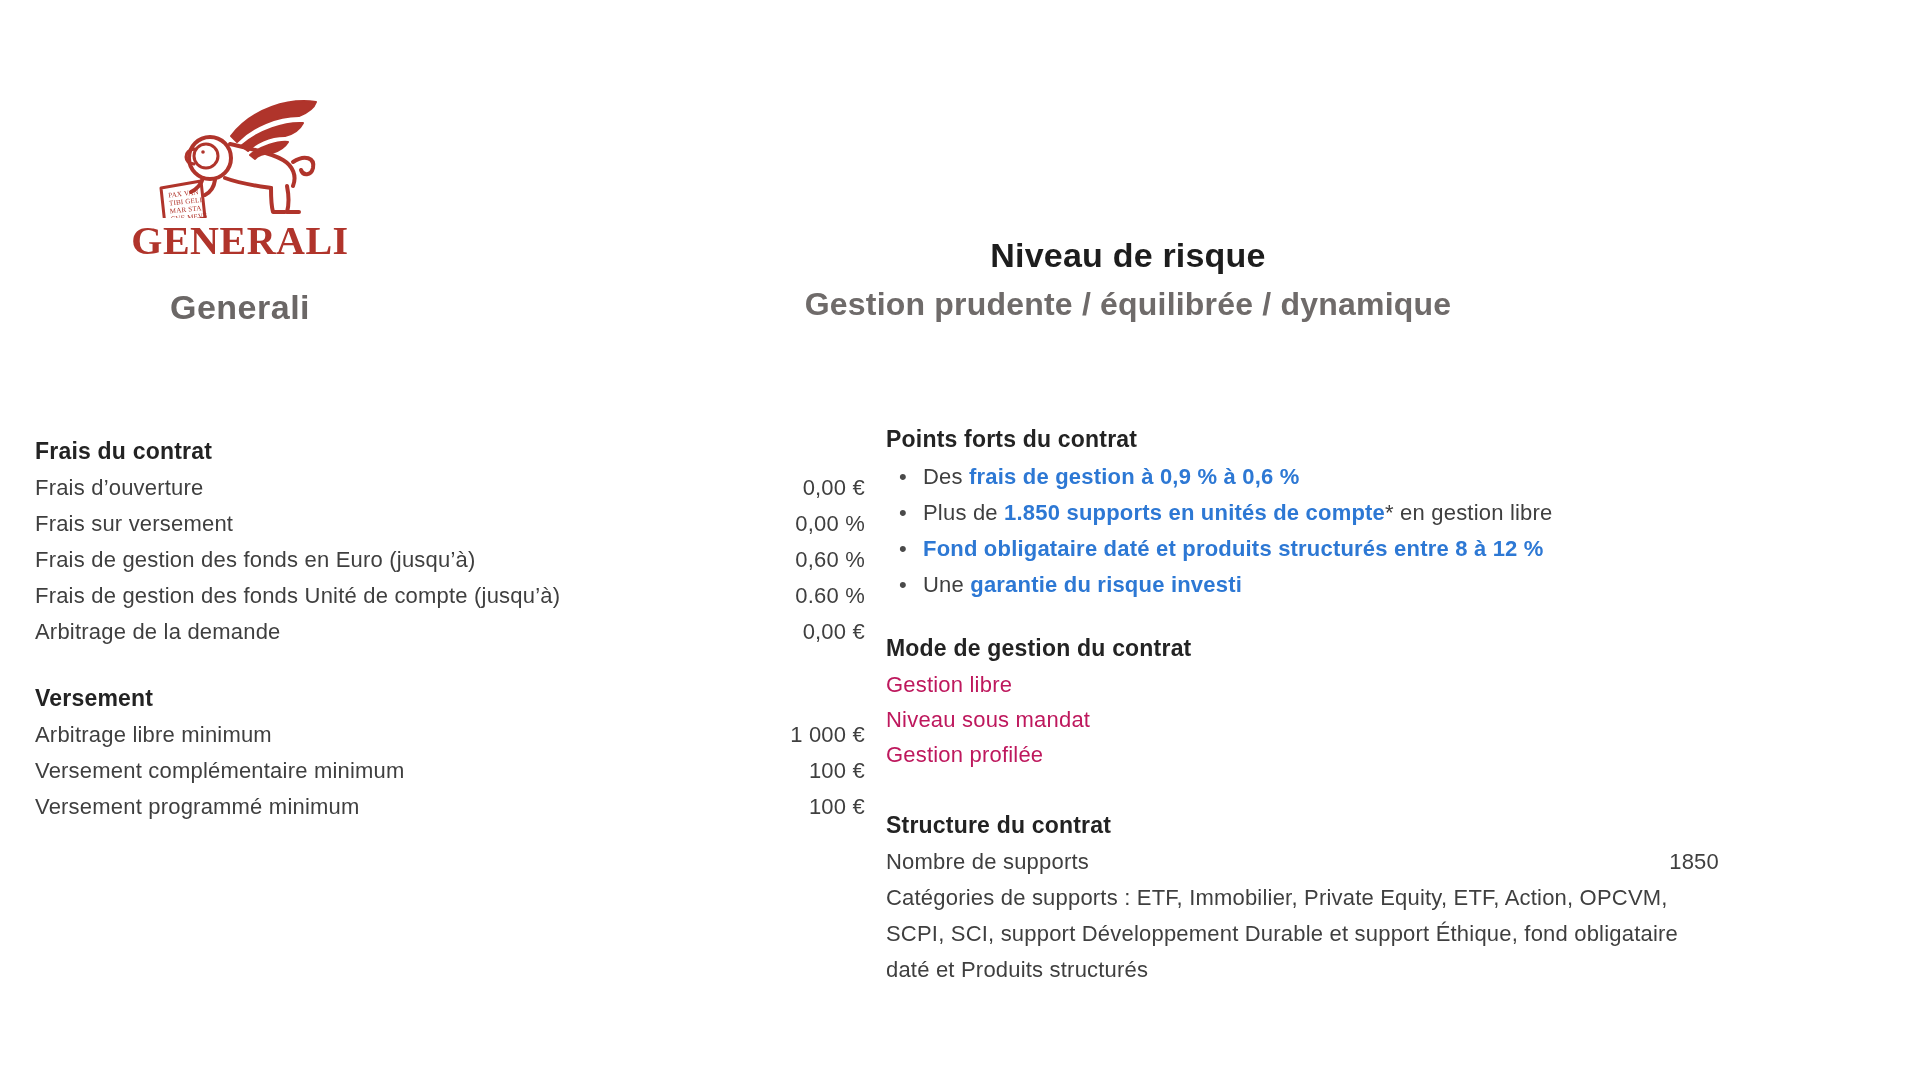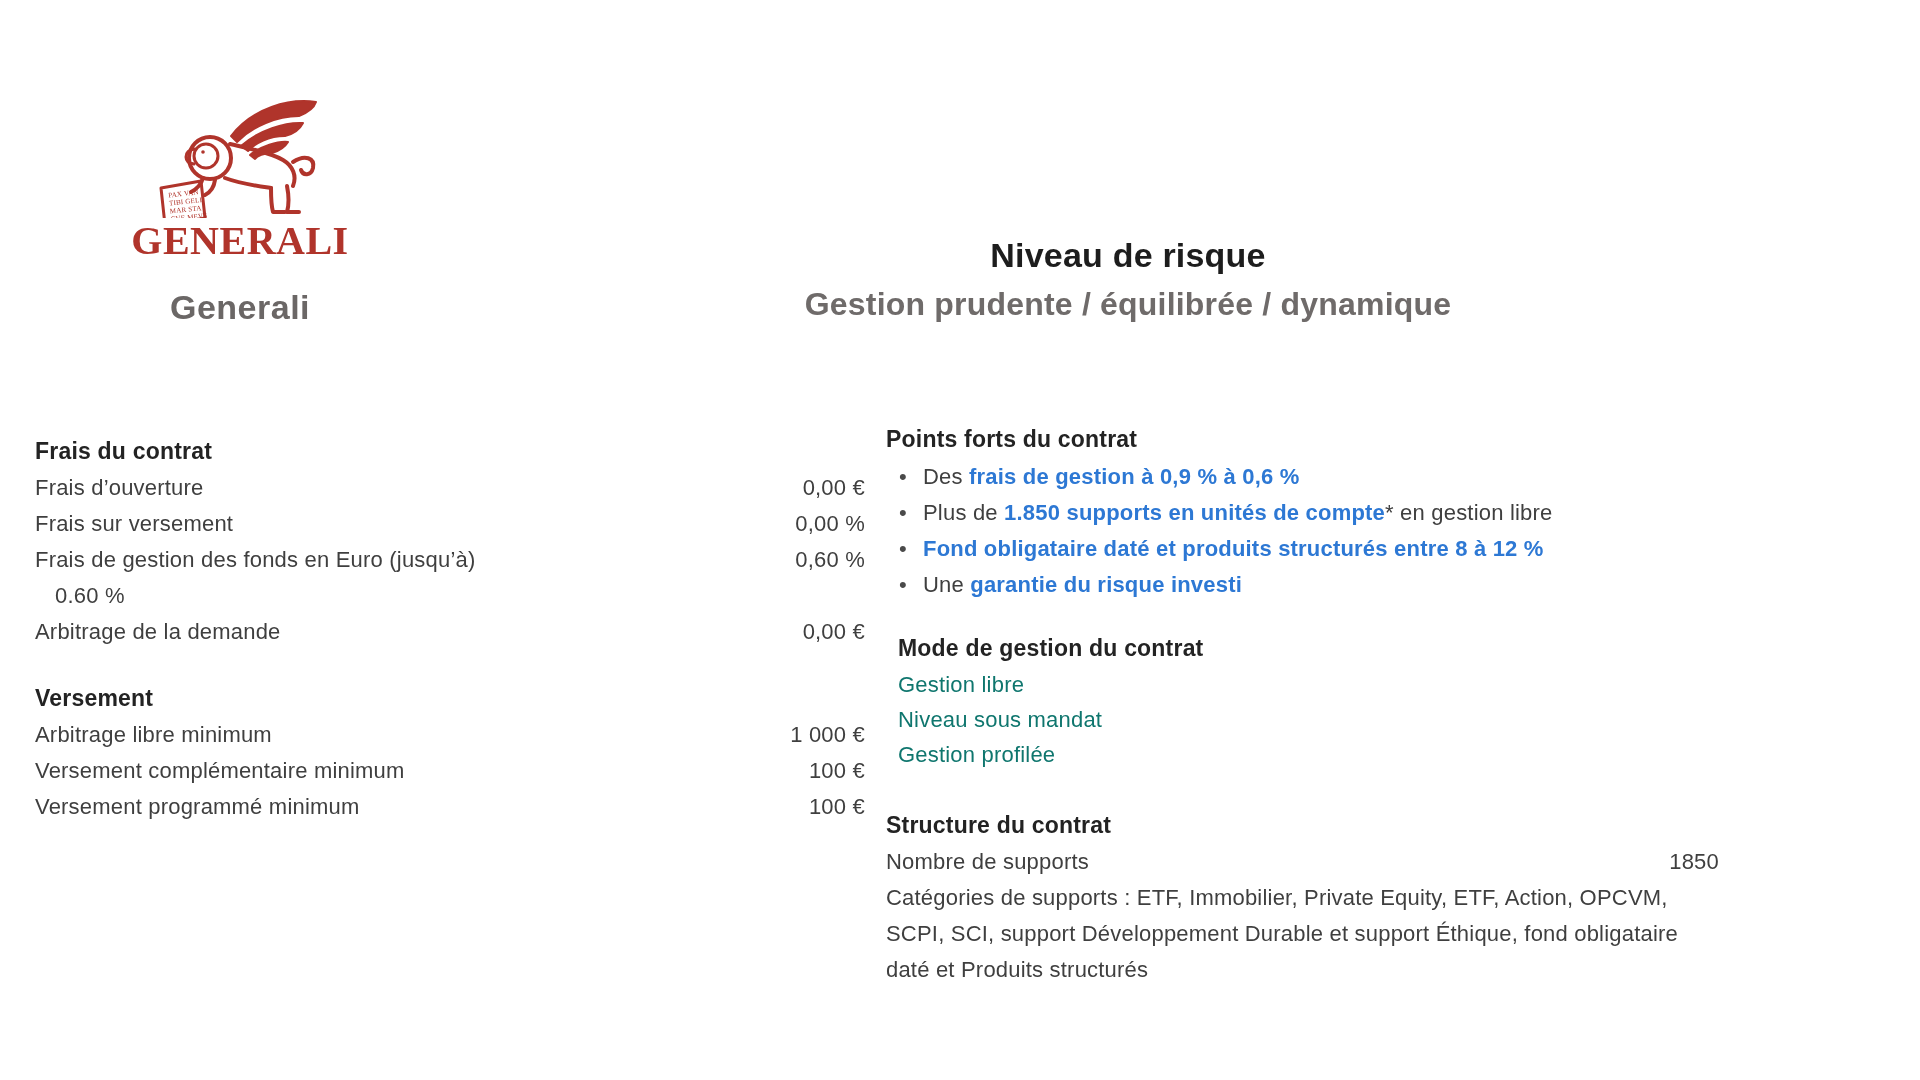--- a/index.html
+++ b/index.html
@@ -28,23 +28,23 @@
   .right-col{position:absolute;left:886px;top:420px;width:833px;}
   .section-heading{font-size:23px;font-weight:bold;color:#232323;line-height:38px;}
   .kv-row{display:flex;justify-content:space-between;font-size:22px;line-height:36px;color:#3f3f3f;}
   .kv-row .kv-value{white-space:nowrap;padding-left:20px;}
   .versement-section{margin-top:29px;}
   
   ul.highlights{list-style:none;margin:1px 0 0 0;padding:0;}
   ul.highlights li{position:relative;padding-left:37px;font-size:22px;line-height:36px;color:#3f3f3f;}
   ul.highlights li::before{content:"\2022";position:absolute;left:13px;top:0;color:#4a4a4a;}
   .hl{color:#2d78d4;font-weight:bold;}
-  .mode-section{margin-top:26px;margin-left:12px;}
+  .mode-section{margin-top:26px;}
   .structure-section{margin-top:34px;}
-  .plain-line{font-size:22px;line-height:35px;color:#0f766e;}
+  .plain-line{font-size:22px;line-height:35px;color:#be185d;}
   .categories-text{font-size:22px;line-height:36px;color:#3f3f3f;}
 </style>
 </head>
 <body>
 
 <div class="logo-block">
   <svg class="lion-svg" width="222" height="122" viewBox="0 0 222 122">
     <g stroke="#b0342b" stroke-width="4" fill="none" stroke-linecap="round" stroke-linejoin="round">
 
       <path d="M102,40 C124,12 160,2 187,6 C185,12 178,17 170,20 C148,20 124,30 108,46 Z" fill="#b0342b" stroke-width="2"></path>
@@ -94,20 +94,21 @@
     </div>
     <div class="kv-row">
       <span class="kv-label">Frais sur versement</span>
       <span class="kv-value">0,00 %</span>
     </div>
     <div class="kv-row">
       <span class="kv-label">Frais de gestion des fonds en Euro (jusqu’à)</span>
       <span class="kv-value">0,60 %</span>
     </div>
     <div class="kv-row">
+      <span class="kv-label">Frais de gestion des fonds Unité de compte (jusqu’à)</span>
       <span class="kv-value">0.60 %</span>
     </div>
     <div class="kv-row">
       <span class="kv-label">Arbitrage de la demande</span>
       <span class="kv-value">0,00 €</span>
     </div>
   </div>
 
   <div class="versement-section">
     <div class="section-heading">Versement</div>

